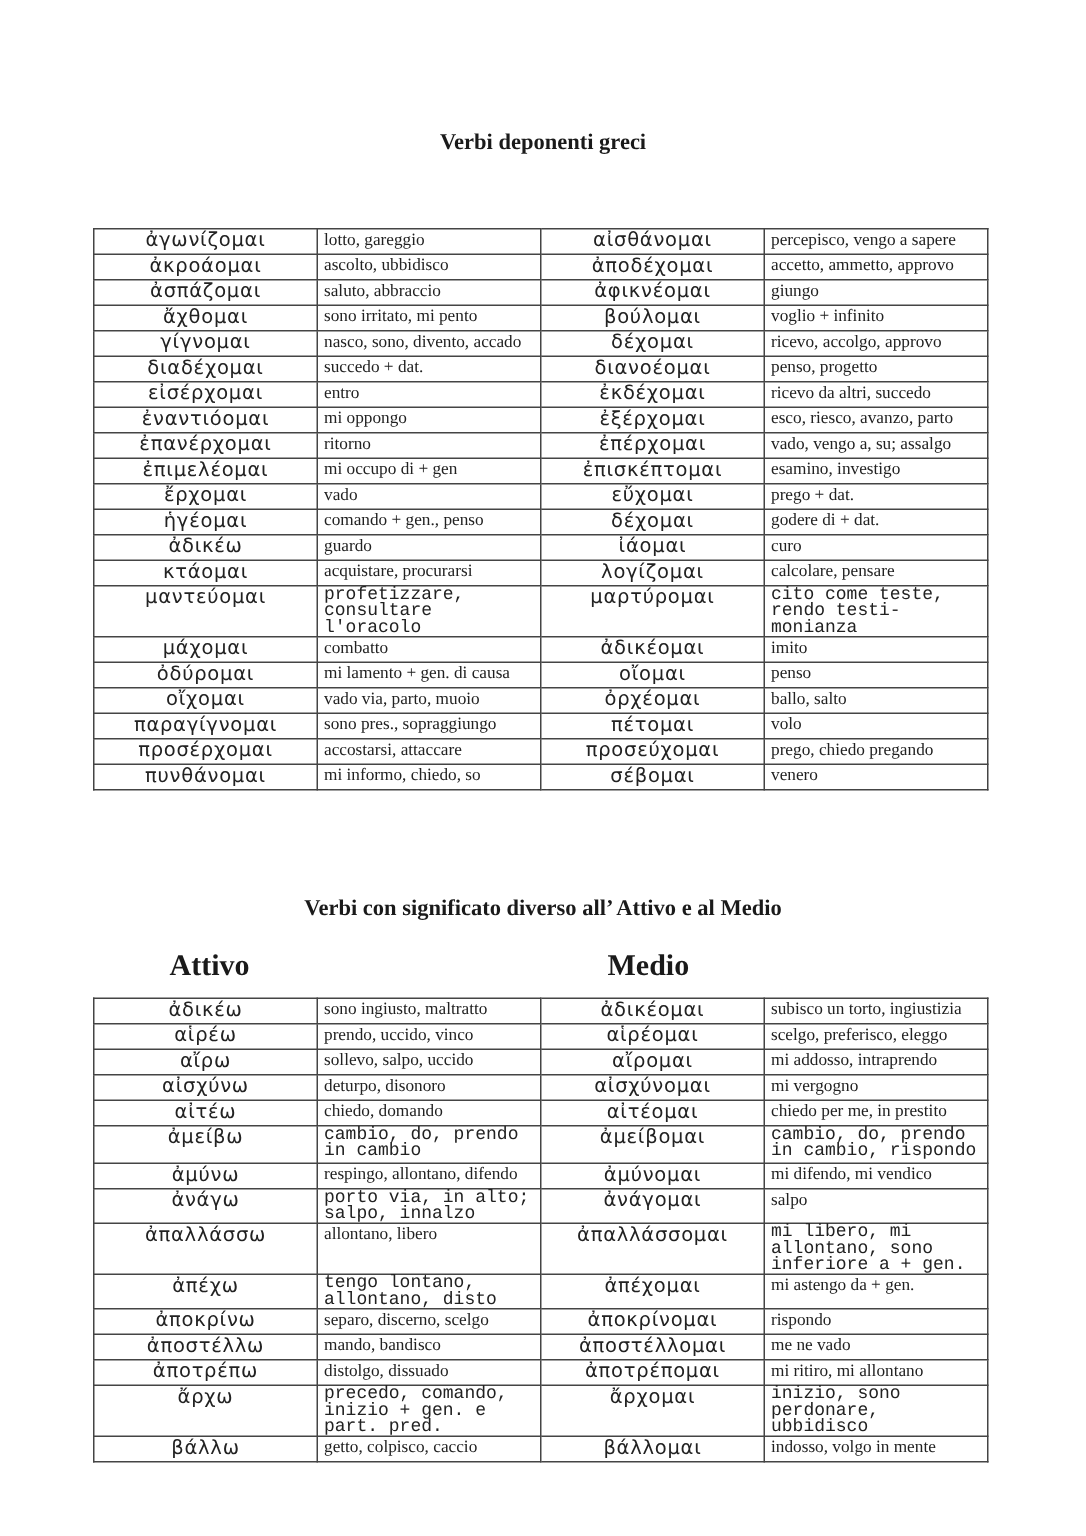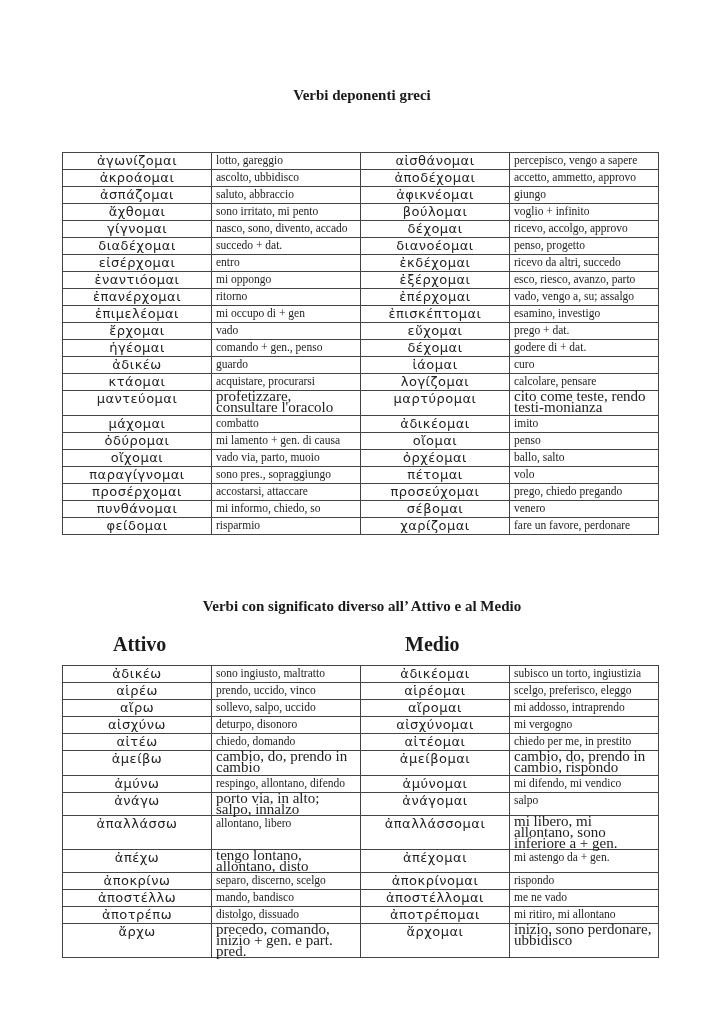--- a/index.html
+++ b/index.html
@@ -31,21 +31,21 @@
     line-height: 15px;
     vertical-align: top;
   }
   col.c-greek { width: 149px; }
   col.c-meaning { width: 149px; }
   td.greek {
     font-family: "DejaVu Sans", sans-serif; font-size: 13px;
     text-align: center; letter-spacing: 0.5px; color: #222;
   }
   td.meaning { font-size: 11.5px; color: #222; }
-  td.meaning.small { font-size: 15px; line-height: 11px; }
+  td.meaning.small { font-size: 12px; line-height: 11px; font-family: Liberation Mono, monospace; }
   tr.tall td { height: 24px; }
 </style>
 </head>
 <body>
 
 <div class="title title1">Verbi deponenti greci</div>
 
 <table class="vt t1">
   <colgroup>
       <col class="c-greek">
@@ -173,26 +173,20 @@
         <td class="meaning">accostarsi, attaccare</td>
         <td class="greek">προσεύχομαι</td>
         <td class="meaning">prego, chiedo pregando</td>
       </tr>
       <tr>
         <td class="greek">πυνθάνομαι</td>
         <td class="meaning">mi informo, chiedo, so</td>
         <td class="greek">σέβομαι</td>
         <td class="meaning">venero</td>
       </tr>
-      <tr>
-        <td class="greek">φείδομαι</td>
-        <td class="meaning">risparmio</td>
-        <td class="greek">χαρίζομαι</td>
-        <td class="meaning">fare un favore, perdonare</td>
-      </tr>
     </tbody>
 </table>
 
 <div class="title title2">Verbi con significato diverso all’ Attivo e al Medio</div>
 <div class="subhead sub-attivo">Attivo</div>
 <div class="subhead sub-medio">Medio</div>
 
 <table class="vt t2">
   <colgroup>
       <col class="c-greek">
@@ -278,14 +272,20 @@
         <td class="meaning">distolgo, dissuado</td>
         <td class="greek">ἀποτρέπομαι</td>
         <td class="meaning">mi ritiro, mi allontano</td>
       </tr>
       <tr class="tall">
         <td class="greek">ἄρχω</td>
         <td class="meaning small">precedo, comando, inizio + gen. e part. pred.</td>
         <td class="greek">ἄρχομαι</td>
         <td class="meaning small">inizio, sono perdonare, ubbidisco</td>
       </tr>
+      <tr>
+        <td class="greek">βάλλω</td>
+        <td class="meaning">getto, colpisco, caccio</td>
+        <td class="greek">βάλλομαι</td>
+        <td class="meaning">indosso, volgo in mente</td>
+      </tr>
     </tbody>
 </table>
 
 </body></html>

